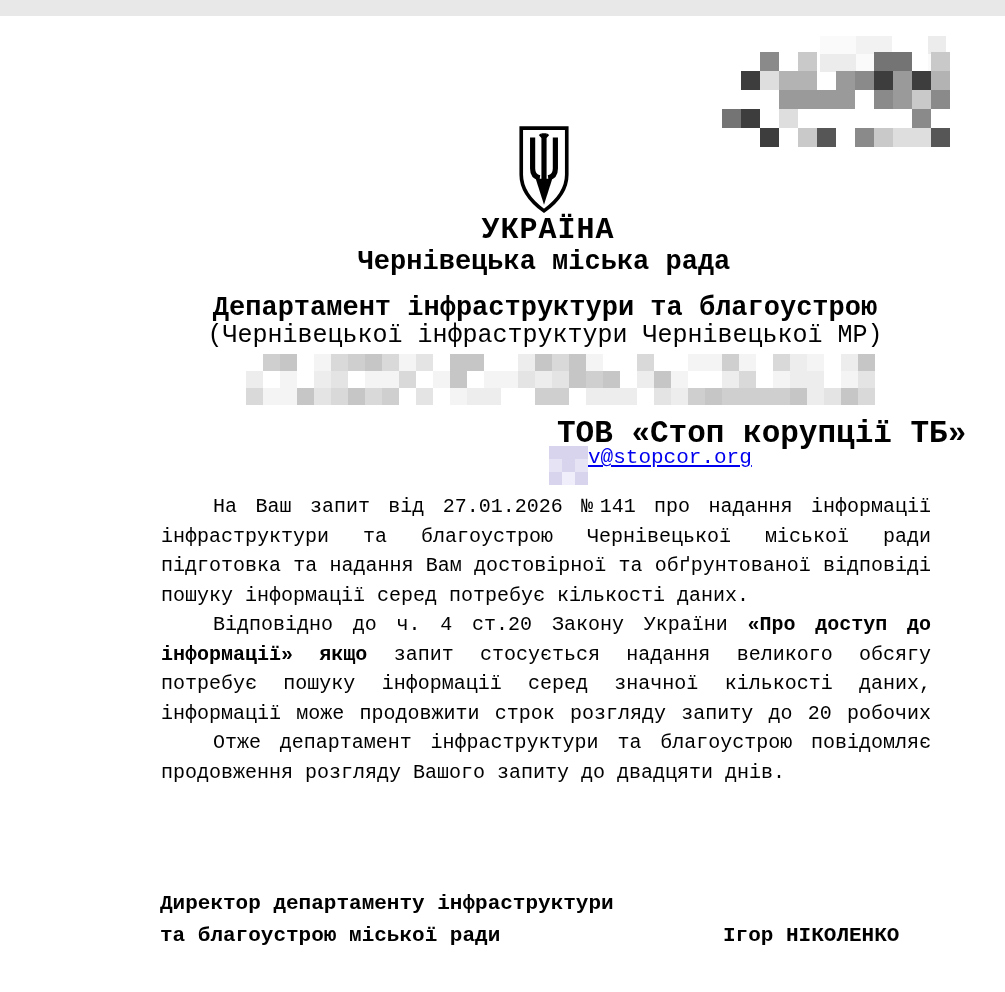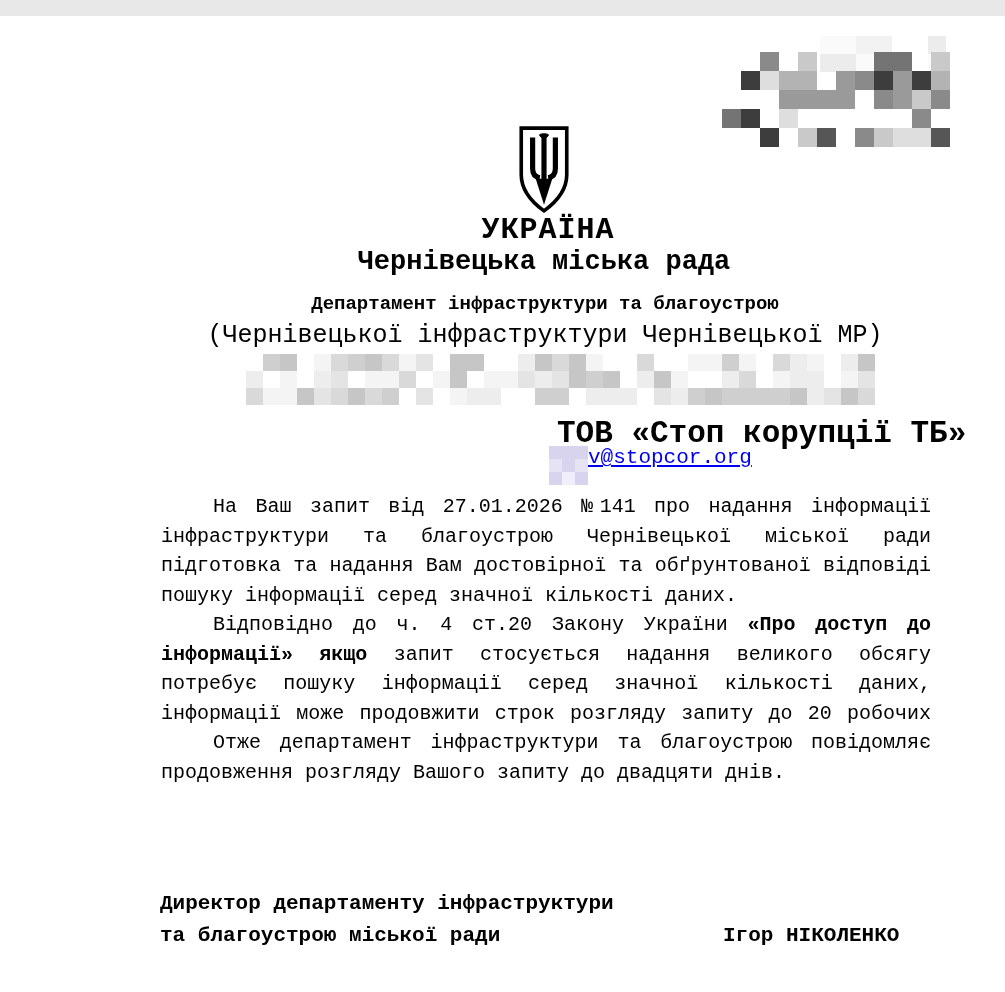--- a/index.html
+++ b/index.html
@@ -9,21 +9,21 @@
     background:#ffffff;
     font-family:Liberation Mono, monospace;
     color:#000;
     overflow:hidden;
     margin:16px auto;
     padding-left:40px;
   }
   .h{position:absolute;transform:translateX(-50%);white-space:nowrap;}
   .country{left:548px;top:197px;font-size:30px;font-weight:bold;letter-spacing:1px;}
   .council{left:544px;top:231px;font-size:27px;font-weight:bold;}
-  .dept{left:545px;top:277px;font-size:19px;font-weight:bold;text-align:center;}
+  .dept{left:545px;top:277px;font-size:27px;font-weight:bold;text-align:center;}
   .dept-paren{left:545px;top:305px;font-size:25px;}
   .emblem{position:absolute;left:517px;top:109px;width:54px;height:90px;}
   .mosaic{position:absolute;}
   .mosaic .tile{position:absolute;}
   .recipient-org{position:absolute;left:557px;top:400px;font-size:31px;font-weight:bold;white-space:nowrap;}
   .email{position:absolute;left:588px;top:430px;font-size:21px;text-decoration:underline;white-space:nowrap;}
   .body-text{position:absolute;left:161px;top:476px;width:770px;font-size:20px;line-height:29.5px;}
   .bline{text-align:justify;text-align-last:justify;height:29.5px;overflow:hidden;}
   .bline.last{text-align-last:left;}
   .bline.ind{text-indent:52px;}
@@ -202,21 +202,21 @@
       <div class="tile" style="left: 0px; top: 26px; width: 13px; height: 13px; background: rgb(216, 212, 237);"></div>
       <div class="tile" style="left: 13px; top: 26px; width: 13px; height: 13px; background: rgb(240, 238, 250);"></div>
       <div class="tile" style="left: 26px; top: 26px; width: 13px; height: 13px; background: rgb(216, 212, 237);"></div>
     </div>
   <a class="email" href="#" style="color: rgb(0, 0, 238);">v@stopcor.org</a>
 
   <div class="body-text">
       <div class="bline ind"><span>На Ваш запит від 27.01.2026 №141 про надання інформації  департамент</span></div>
       <div class="bline"><span>інфраструктури та благоустрою Чернівецької міської ради повідомляє, що</span></div>
       <div class="bline"><span>підготовка  та надання Вам достовірної та обґрунтованої відповіді потребує</span></div>
-      <div class="bline last"><span>пошуку інформації серед значної кількості даних.</span></div>
+      <div class="bline last"><span>пошуку інформації серед потребує кількості даних.</span></div>
       <div class="bline ind"><span>Відповідно до ч. 4 ст.20 Закону України </span><span class="b">«Про доступ до публічної</span></div>
       <div class="bline"><span class="b">інформації» якщо</span><span> запит стосується надання великого обсягу інформації або</span></div>
       <div class="bline"><span>потребує пошуку інформації серед значної кількості даних, розпорядник</span></div>
       <div class="bline"><span>інформації може продовжити строк розгляду запиту до 20 робочих днів з</span></div>
       <div class="bline ind"><span>Отже департамент інфраструктури та благоустрою повідомляє по</span></div>
       <div class="bline last"><span>продовження розгляду Вашого запиту  до двадцяти днів.</span></div>
     </div>
 
   <div class="sig sig1">Директор департаменту інфраструктури</div>
   <div class="sig sig2">та благоустрою міської ради</div>

